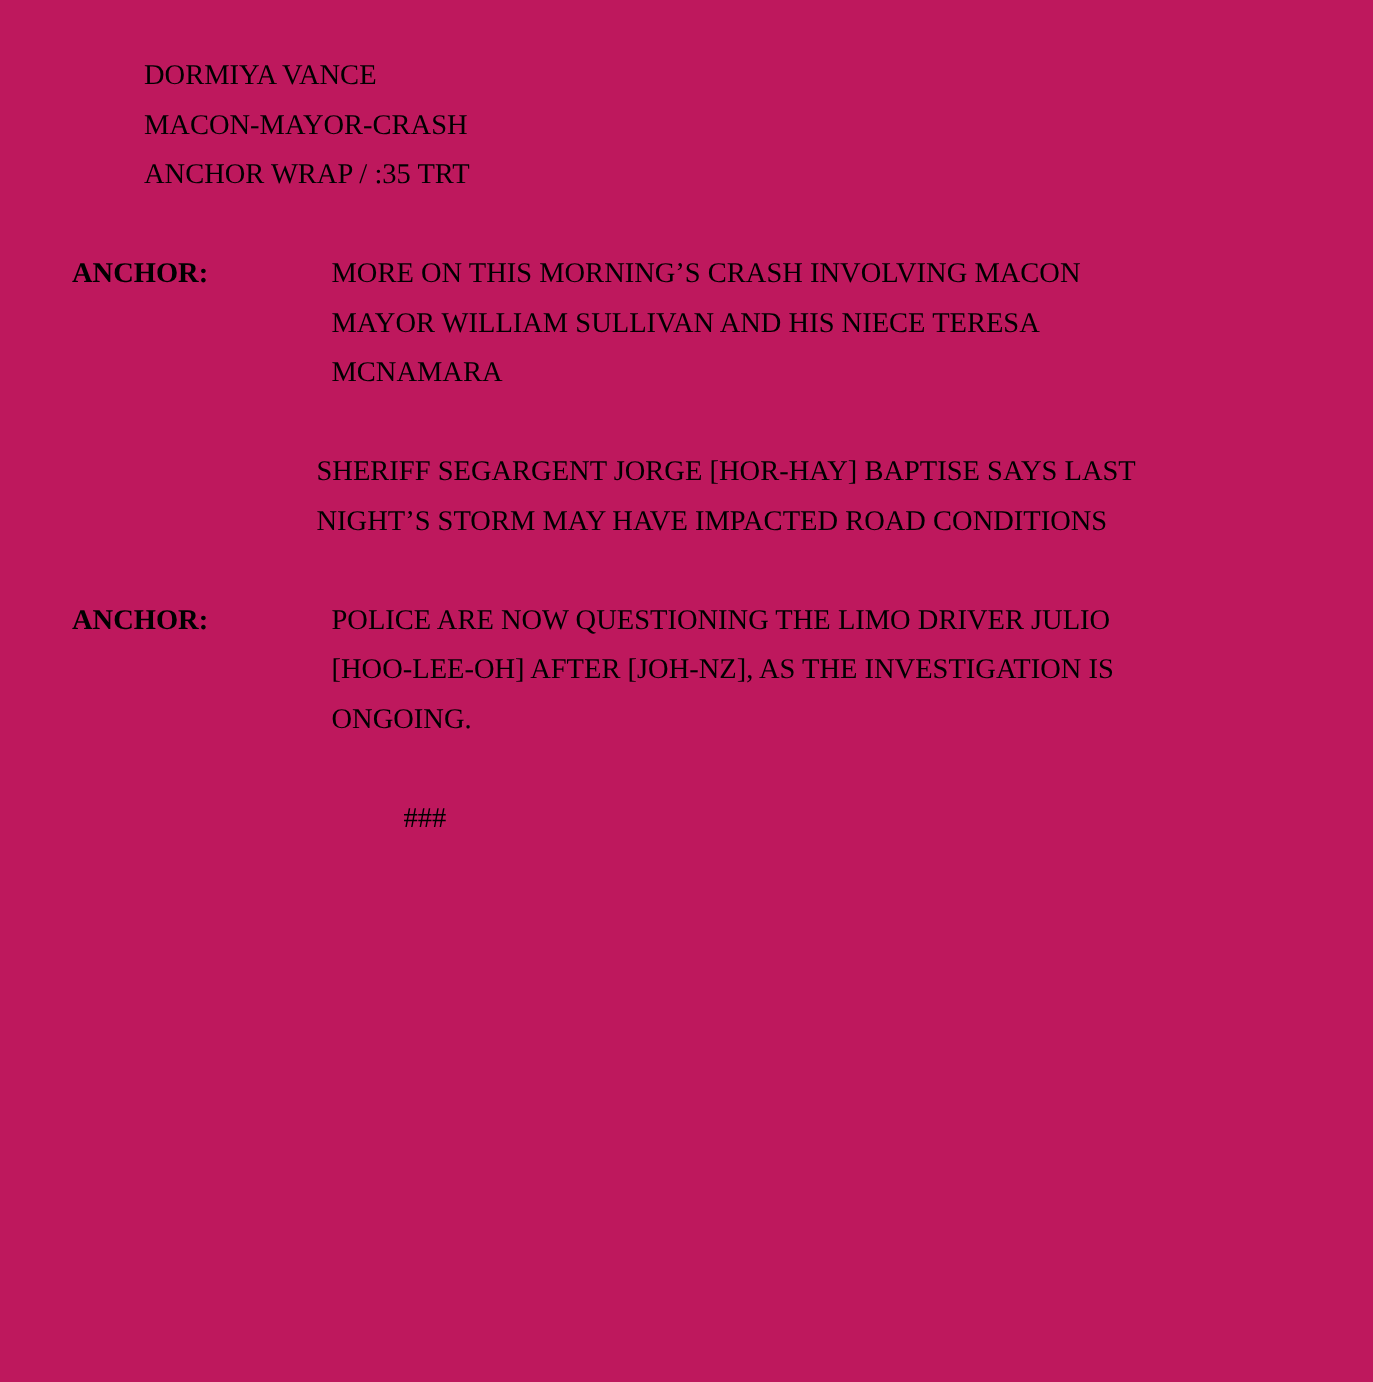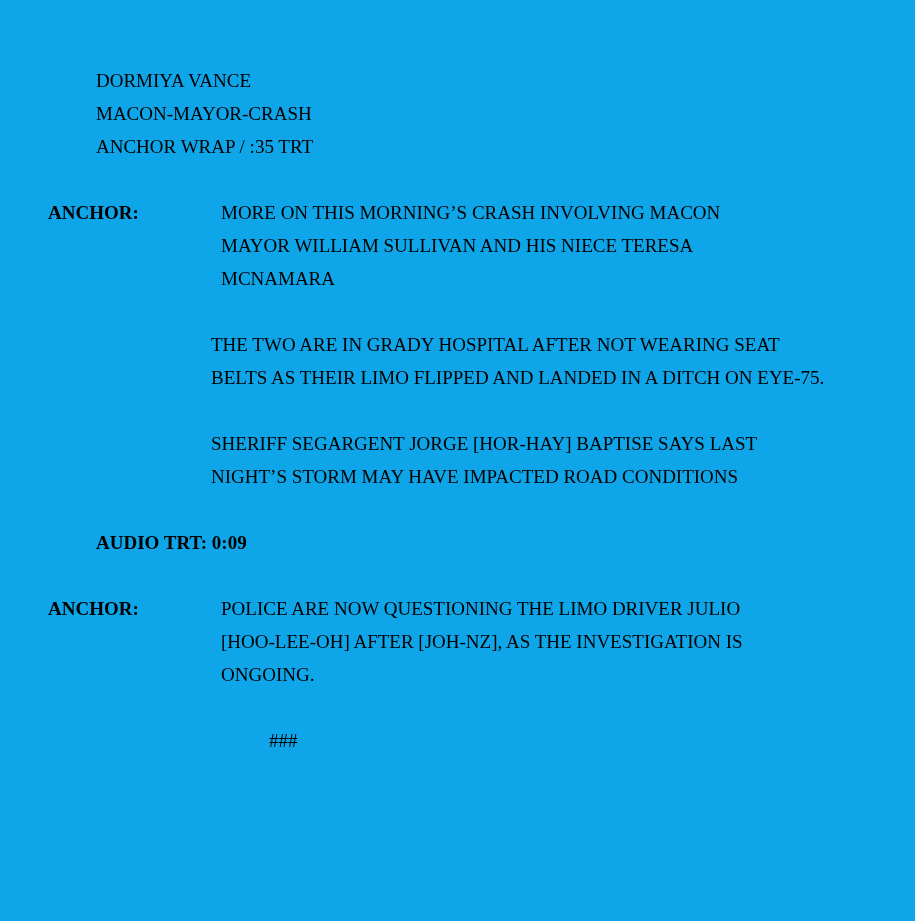--- a/index.html
+++ b/index.html
@@ -4,27 +4,27 @@
 <style>
   html, body {
     margin: 0;
     padding: 0;
     background: #ffffff;
   }
   .page {
     position: relative;
     width: 915px;
     height: 921px;
-    background: #0ea5e9;
+    background: #be185d;
     color: #000000;
     font-family: "Liberation Serif", "DejaVu Serif", serif;
     font-size: 19px;
     line-height: 33px;
     box-sizing: border-box;
-    padding-top: 64px;
+    padding-top: 34px;
     overflow: hidden;
   }
   .pre { white-space: pre-line; }
   .block { margin: 0 0 33px 0; }
   .slug { margin-left: 96px; }
   .anchor-row {
     display: flex;
     align-items: flex-start;
     margin-left: 48px;
     margin-bottom: 33px;
@@ -53,27 +53,24 @@
 MACON-MAYOR-CRASH
 ANCHOR WRAP / :35 TRT</div>
 
   <div class="anchor-row">
     <div class="anchor-label">ANCHOR:</div>
     <div class="anchor-text pre">MORE ON THIS MORNING’S CRASH INVOLVING MACON
 MAYOR WILLIAM SULLIVAN AND HIS NIECE TERESA
 MCNAMARA</div>
   </div>
 
-  <div class="block indent-body pre">THE TWO ARE IN GRADY HOSPITAL AFTER NOT WEARING SEAT
-BELTS AS THEIR LIMO FLIPPED AND LANDED IN A DITCH ON EYE-75.</div>
 
   <div class="block indent-body pre">SHERIFF SEGARGENT JORGE [HOR-HAY] BAPTISE SAYS LAST
 NIGHT’S STORM MAY HAVE IMPACTED ROAD CONDITIONS</div>
 
-  <div class="block audio-trt">AUDIO TRT: 0:09</div>
 
 
   <div class="anchor-row">
     <div class="anchor-label">ANCHOR:</div>
     <div class="anchor-text pre">POLICE ARE NOW QUESTIONING THE LIMO DRIVER JULIO
 [HOO-LEE-OH] AFTER [JOH-NZ], AS THE INVESTIGATION IS
 ONGOING.</div>
   </div>
 
   <div class="block end-mark">###</div>

